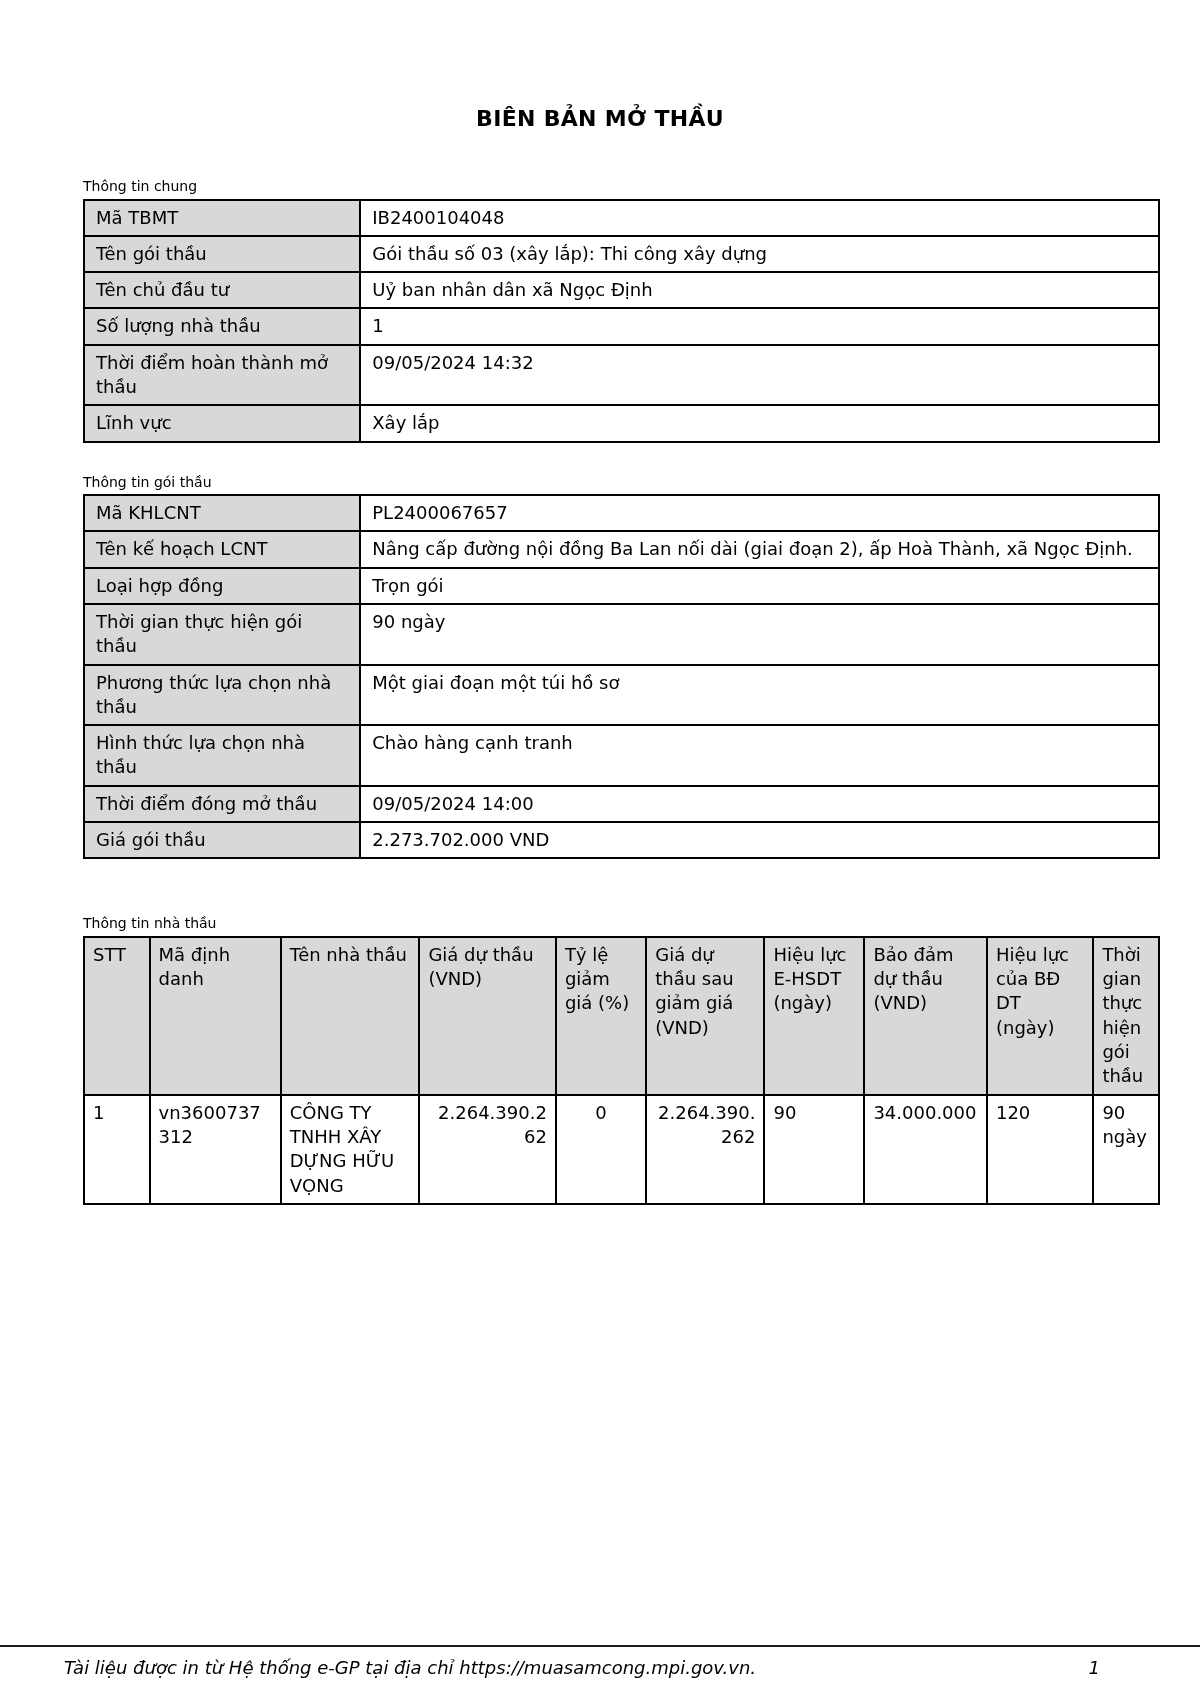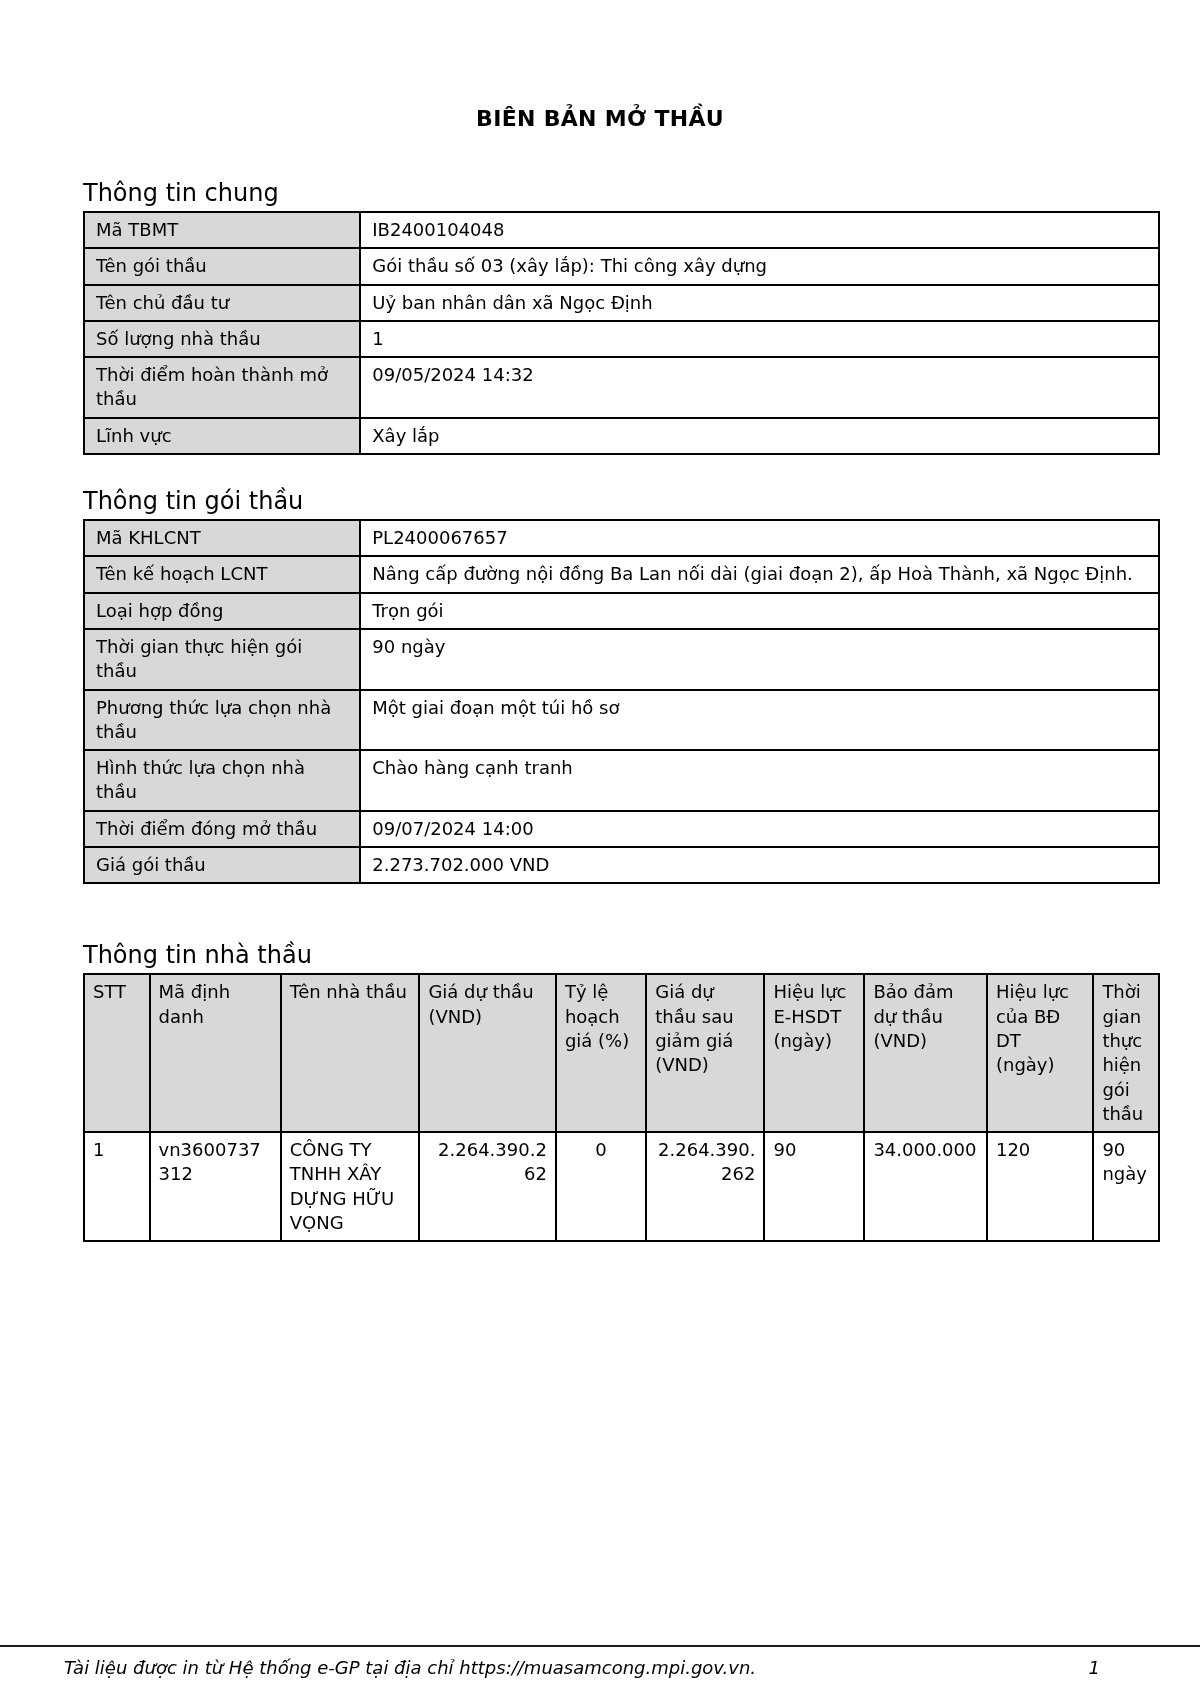--- a/index.html
+++ b/index.html
@@ -13,21 +13,21 @@
   }
   .page-title {
     padding-top: 106px;
     text-align: center;
     font-size: 22px;
     font-weight: bold;
     letter-spacing: 0.3px;
   }
   .content { margin: 0 40px 0 83px; }
   .section-heading {
-    font-size: 24px;
+    font-size: 14px;
     line-height: 1.25;
     margin-bottom: 3px;
   }
   .section-heading.s1 { margin-top: 47px; }
   .section-heading.s2 { margin-top: 31px; }
   .section-heading.s3 { margin-top: 56px; }
   table { width: 100%; border-collapse: collapse; table-layout: fixed; }
   td, th {
     border: 2px solid #000;
     font-size: 18px;
@@ -114,21 +114,21 @@
       <tr>
         <td class="label-cell">Phương thức lựa chọn nhà thầu</td>
         <td>Một giai đoạn một túi hồ sơ</td>
       </tr>
       <tr>
         <td class="label-cell">Hình thức lựa chọn nhà thầu</td>
         <td>Chào hàng cạnh tranh</td>
       </tr>
       <tr>
         <td class="label-cell">Thời điểm đóng mở thầu</td>
-        <td>09/07/2024 14:00</td>
+        <td>09/05/2024 14:00</td>
       </tr>
       <tr>
         <td class="label-cell">Giá gói thầu</td>
         <td>2.273.702.000 VND</td>
       </tr>
     </tbody>
   </table>
 
   <div class="section-heading s3">Thông tin nhà thầu</div>
   <table class="grid-table">
@@ -143,21 +143,21 @@
         <col style="width:11.4%">
         <col style="width:9.9%">
       <col style="width:6.1%">
     </colgroup>
     <thead>
       <tr>
         <th>STT</th>
         <th>Mã định danh</th>
         <th>Tên nhà thầu</th>
         <th>Giá dự thầu (VND)</th>
-        <th>Tỷ lệ hoạch giá (%)</th>
+        <th>Tỷ lệ giảm giá (%)</th>
         <th>Giá dự thầu sau giảm giá (VND)</th>
         <th>Hiệu lực E-HSDT (ngày)</th>
         <th>Bảo đảm dự thầu (VND)</th>
         <th>Hiệu lực của BĐ DT (ngày)</th>
         <th>Thời gian thực hiện gói thầu</th>
       </tr>
     </thead>
     <tbody>
       <tr>
         <td>1</td>

